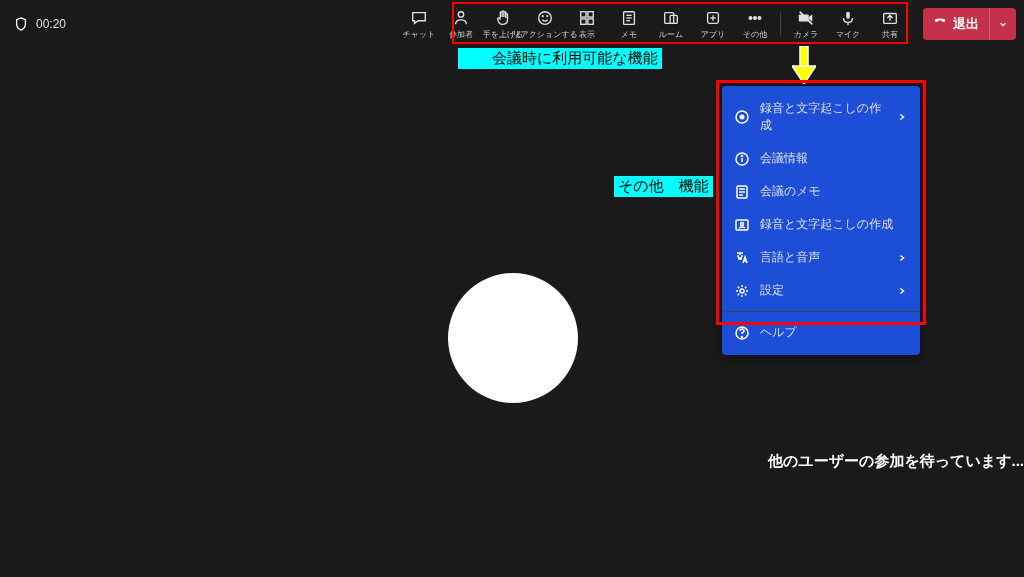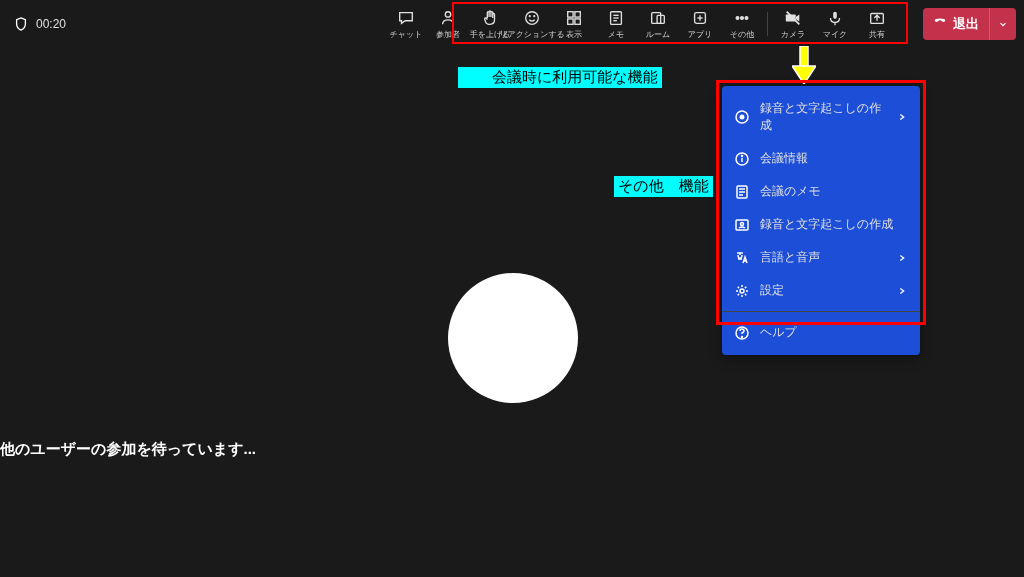--- a/index.html
+++ b/index.html
@@ -74,21 +74,21 @@
       width: 1px;
       height: 24px;
       background: #444;
       margin: 0 4px;
     }
     .leave-btn {
       display: flex;
       align-items: center;
       background: #c4314b;
       border-radius: 4px;
-      margin-left: 25px;
+      margin-left: 12px;
       height: 32px;
       overflow: hidden;
     }
     .leave-btn-main {
       display: flex;
       align-items: center;
       padding: 0 10px;
       gap: 6px;
       cursor: pointer;
       height: 100%;
@@ -115,21 +115,21 @@
       pointer-events: none;
     }
     .cyan-label {
       position: absolute;
       background: #00ffff;
       color: #000;
       font-size: 15px;
       padding: 1px 4px;
     }
     .label-toolbar {
-      top: 67px;
+      top: 48px;
       left: 458px;
       padding-left: 34px;
     }
     .label-menu {
       top: 176px;
       left: 614px;
     }
     .yellow-arrow {
       position: absolute;
       top: 46px;
@@ -139,23 +139,23 @@
       position: absolute;
       top: 273px;
       left: 448px;
       width: 130px;
       height: 130px;
       background: #fff;
       border-radius: 50%;
     }
     .waiting-text {
       position: absolute;
-      top: 440px;
+      top: 452px;
       width: 100%;
-      text-align: left;
+      text-align: right;
       font-size: 15px;
       font-weight: 600;
       color: #fff;
     }
     .context-menu {
       position: absolute;
       top: 86px;
       left: 722px;
       width: 198px;
       background: #1d4ed8;

